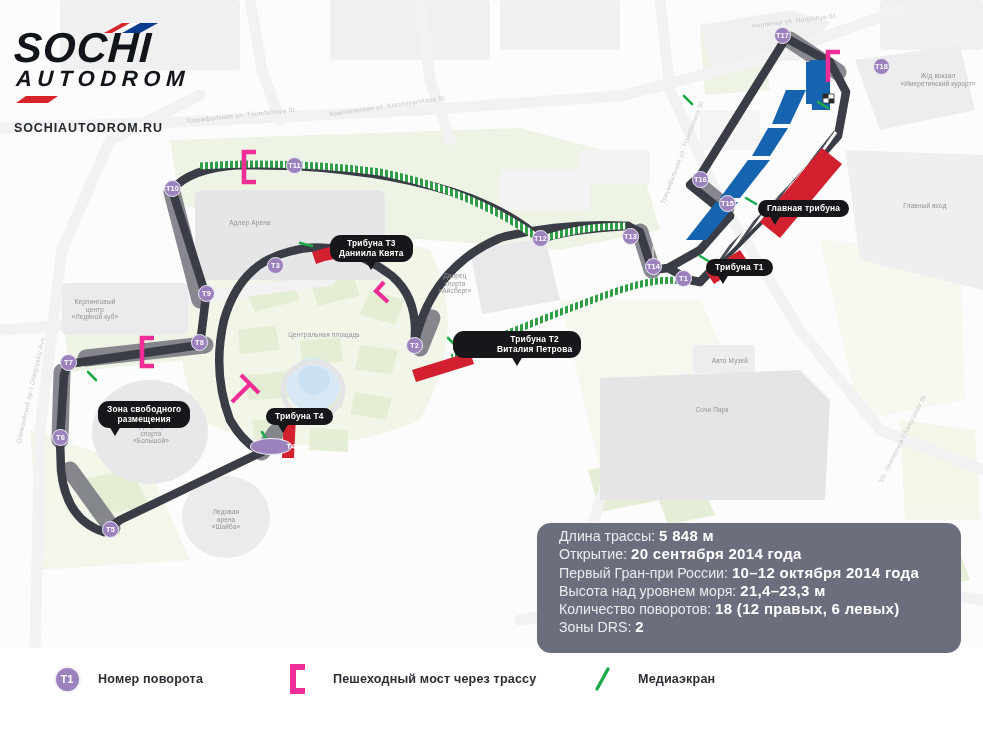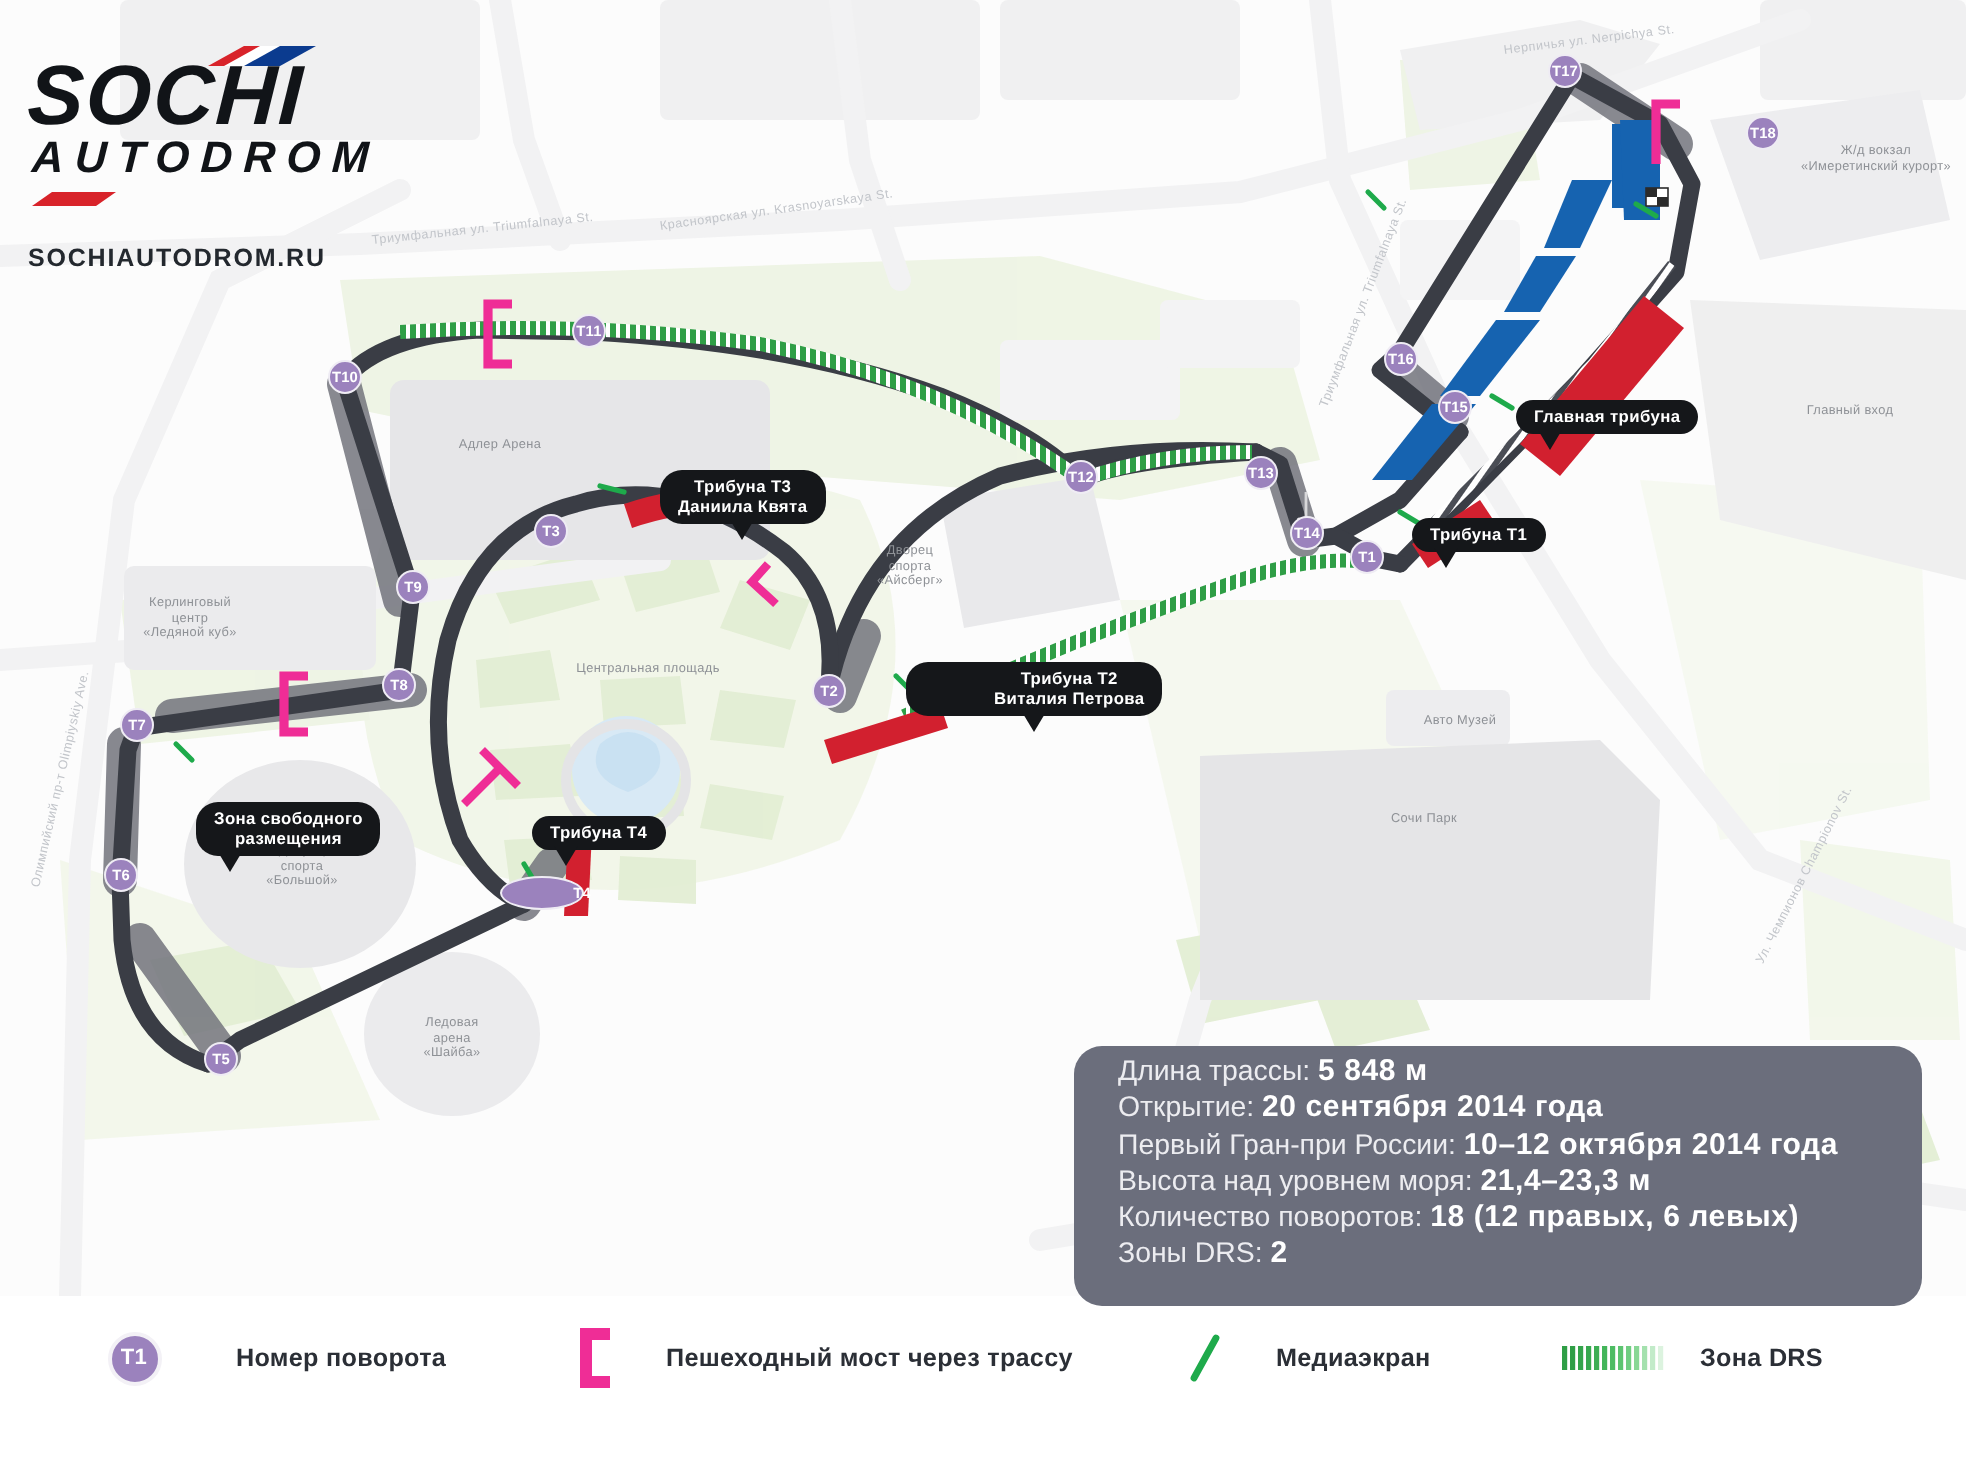--- a/index.html
+++ b/index.html
@@ -471,56 +471,36 @@
     <div class="info-line"><span>Количество поворотов: </span><b>18 (12 правых, 6 левых)</b></div>
     <div class="info-line"><span>Зоны DRS: </span><b>2</b></div>
   </div>
 
   <div id="legend">
 
     <div class="legend-item" style="left:44px;top:14px;">
       <span class="legend-icon-wrap">
         <span class="turn-badge-legend">T1</span>
       </span>
-      <span class="legend-label" style="margin-left:28px;">Номер поворота</span>
+      <span class="legend-label" style="margin-left:8px;">Номер поворота</span>
     </div>
 
     <div class="legend-item" style="left:275px;top:14px;">
       <span class="legend-icon-wrap">
         <svg width="22" height="30" viewBox="0 0 22 30">
           <path d="M18 3 L6 3 L6 27 L18 27" fill="none" stroke="#ef2d96" stroke-width="6"></path>
         </svg>
       </span>
       <span class="legend-label" style="margin-left:12px;">Пешеходный мост через трассу</span>
     </div>
 
     <div class="legend-item" style="left:580px;top:14px;">
       <span class="legend-icon-wrap">
         <svg width="22" height="28" viewBox="0 0 22 28">
           <line x1="16" y1="4" x2="5" y2="24" stroke="#1eaa4b" stroke-width="3.4" stroke-linecap="round"></line>
         </svg>
       </span>
       <span class="legend-label" style="margin-left:12px;">Медиаэкран</span>
     </div>
 
-    <div class="legend-item" style="left:780px;top:14px;">
-      <span class="legend-icon-wrap" style="width:56px;">
-        <svg width="54" height="16" viewBox="0 0 54 16">
-          <rect x="0" y="2" width="2.6" height="12" fill="#2f9e46"></rect>
-          <rect x="4" y="2" width="2.6" height="12" fill="#2f9e46"></rect>
-          <rect x="8" y="2" width="2.6" height="12" fill="#34a44b"></rect>
-          <rect x="12" y="2" width="2.6" height="12" fill="#37a84e"></rect>
-          <rect x="16" y="2" width="2.6" height="12" fill="#3cae53"></rect>
-          <rect x="20" y="2" width="2.6" height="12" fill="#43b55a"></rect>
-          <rect x="24" y="2" width="2.6" height="12" fill="#4dbc63"></rect>
-          <rect x="28" y="2" width="2.6" height="12" fill="#5cc470"></rect>
-          <rect x="32" y="2" width="2.6" height="12" fill="#70cd81"></rect>
-          <rect x="36" y="2" width="2.6" height="12" fill="#88d795"></rect>
-          <rect x="40" y="2" width="2.6" height="12" fill="#a4e1ae"></rect>
-          <rect x="44" y="2" width="2.6" height="12" fill="#c2ebc9"></rect>
-          <rect x="48" y="2" width="2.6" height="12" fill="#dcf3df"></rect>
-        </svg>
-      </span>
-      <span class="legend-label" style="margin-left:14px;">Зона DRS</span>
-    </div>
 
   </div>
 </div>
 
 </body></html>

